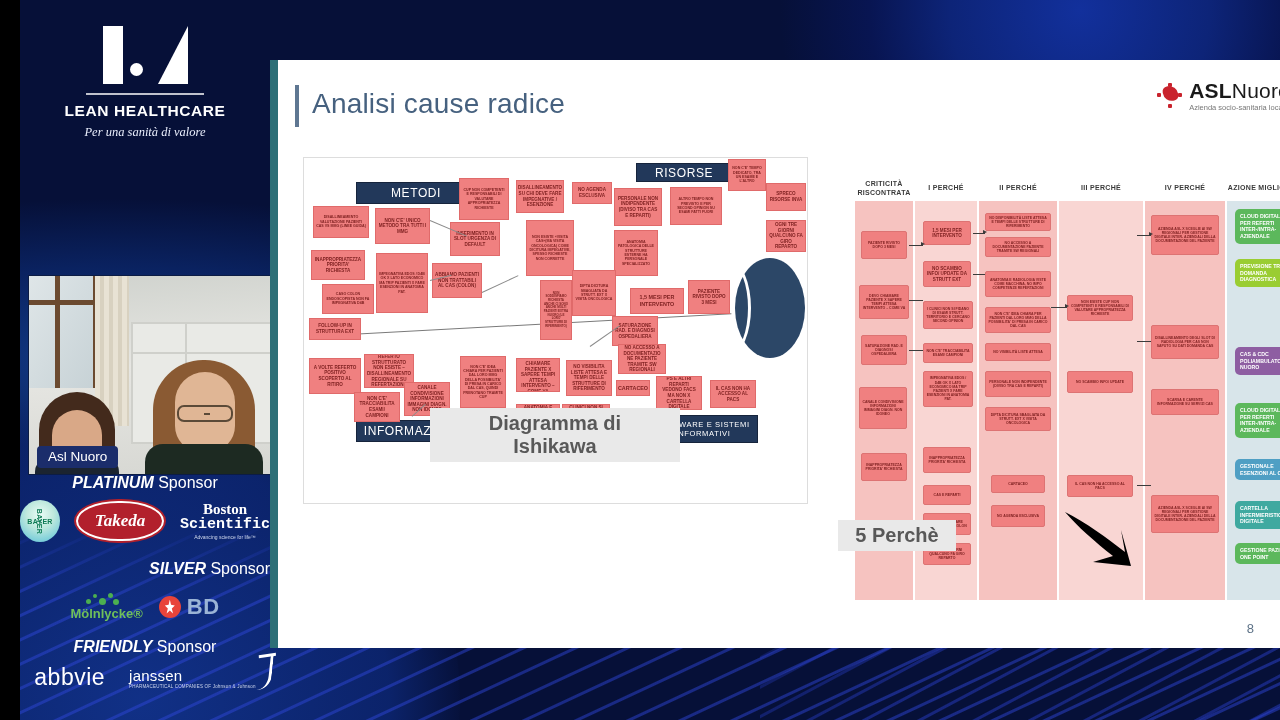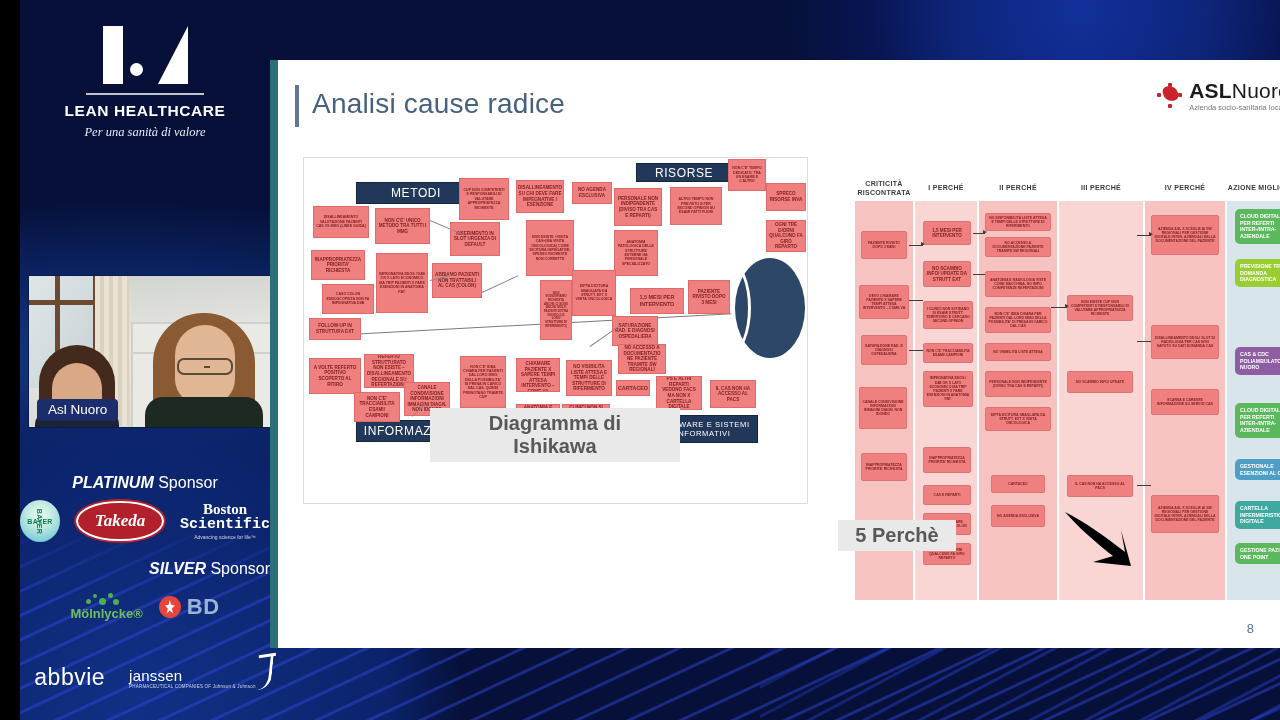--- a/index.html
+++ b/index.html
@@ -58,21 +58,21 @@
   .logo-a .tri {
     position: absolute; right: 0; top: 0; width: 0; height: 0;
     border-left: 30px solid transparent; border-bottom: 58px solid #fff;
   }
   .logo-a .dot { position: absolute; left: 0; bottom: 8px; width: 13px; height: 13px; background: #fff; border-radius: 50%; }
   .logo-rule { width: 118px; height: 2px; background: rgba(255,255,255,.75); margin: 9px auto 7px; }
   .logo-l1 { color:#fff; font-size: 15.5px; font-weight: 700; letter-spacing: .6px; line-height: 1.2; }
   .logo-l2 { color:#fff; font-size: 15.5px; font-weight: 700; letter-spacing: .6px; line-height: 1.25; }
   .logo-tag { color:#e9eefc; font-size: 12.5px; font-style: italic; font-family: "Liberation Serif", serif; margin-top: 4px; }
 
-  .vid { position: absolute; left: 8px; top: 275px; width: 255px; height: 153px; overflow: hidden; border: 1px solid #0c1c44; }
+  .vid { position: absolute; left: 8px; top: 275px; width: 255px; height: 200px; overflow: hidden; border: 1px solid #0c1c44; }
   .vid-room { position: absolute; inset: 0; background: linear-gradient(175deg,#cfd2cd 0%, #e6e6e2 45%, #d6d7d2 100%); }
   .vid-window { position: absolute; left: 0; top: 0; width: 68px; height: 112px; background: linear-gradient(120deg,#dfe6e8,#c7d2d6); border-right: 4px solid #6b4a30; }
   .vid-wbar1 { position: absolute; left: 26px; top: 0; width: 5px; height: 112px; background: #6b4a30; }
   .vid-wbar2 { position: absolute; left: 0; top: 24px; width: 68px; height: 5px; background: #6b4a30; }
   .vid-curtain { position: absolute; left: 66px; top: 0; width: 34px; height: 150px;
     background: repeating-linear-gradient(90deg,#e8e2d4 0 5px,#d8d1c0 5px 9px); }
   .vid-cab { position: absolute; left: 102px; top: 46px; width: 153px; height: 122px; background: #e9eae6; border: 2px solid #cfd0cb; }
   .vid-cab:before { content:''; position:absolute; left:0; top:28px; width:100%; height:2px; background:#cfd0cb; }
   .vid-cab:after { content:''; position:absolute; left:52px; top:0; width:2px; height:100%; background:#cfd0cb; }
   .p-a { position: absolute; left: 8px; bottom: 0; width: 80px; height: 86px; }
@@ -277,20 +277,24 @@
           <i style="left:33px;top:7px;width:6px;height:6px;"></i>
         </div>
         <div class="nm">Mölnlycke®</div>
       </div>
       <div class="bd-logo">
         <span class="burst"></span>
         <span class="bd">BD</span>
       </div>
     </div>
 
+    <div class="sp-title" style="top:638px;">
+      <b>FRIENDLY</b>
+      <span>Sponsor</span>
+    </div>
     <div class="sp-row" style="top:664px; gap:24px;">
       <div class="abbvie">abbvie</div>
       <div class="janssen">
         <div class="nm">janssen</div>
         <div class="sub">PHARMACEUTICAL COMPANIES OF Johnson &amp; Johnson</div>
         <div class="swoosh"></div>
       </div>
     </div>
   </div>
 

